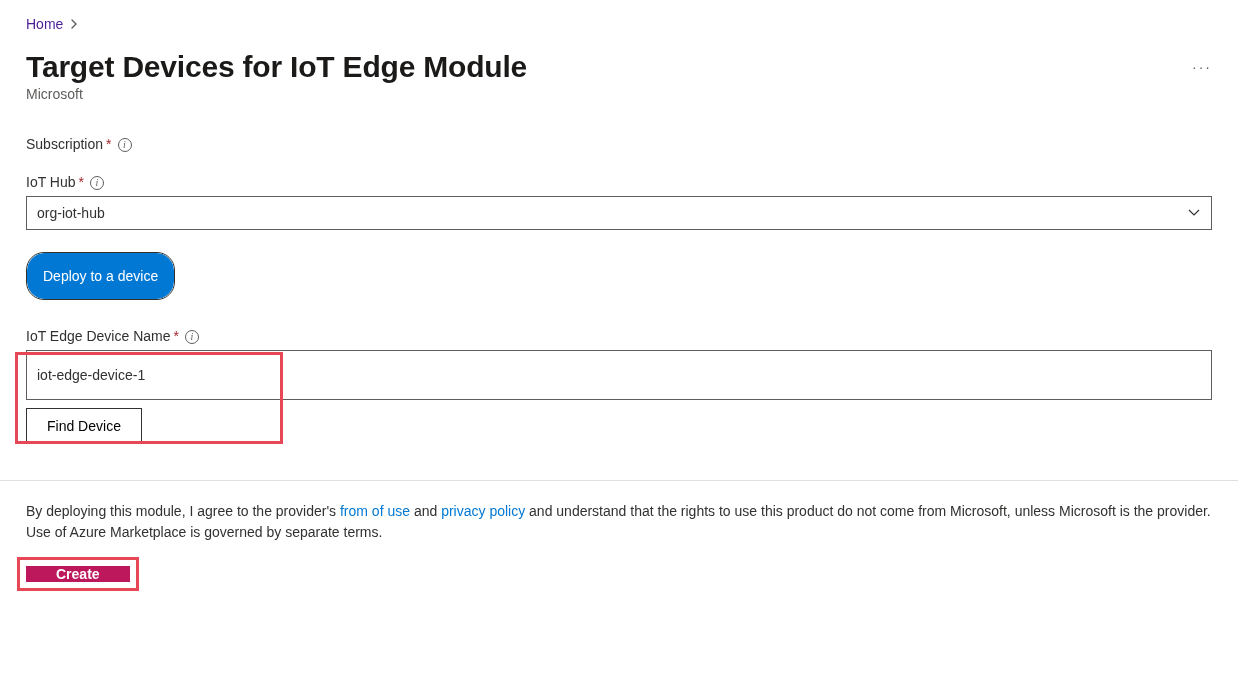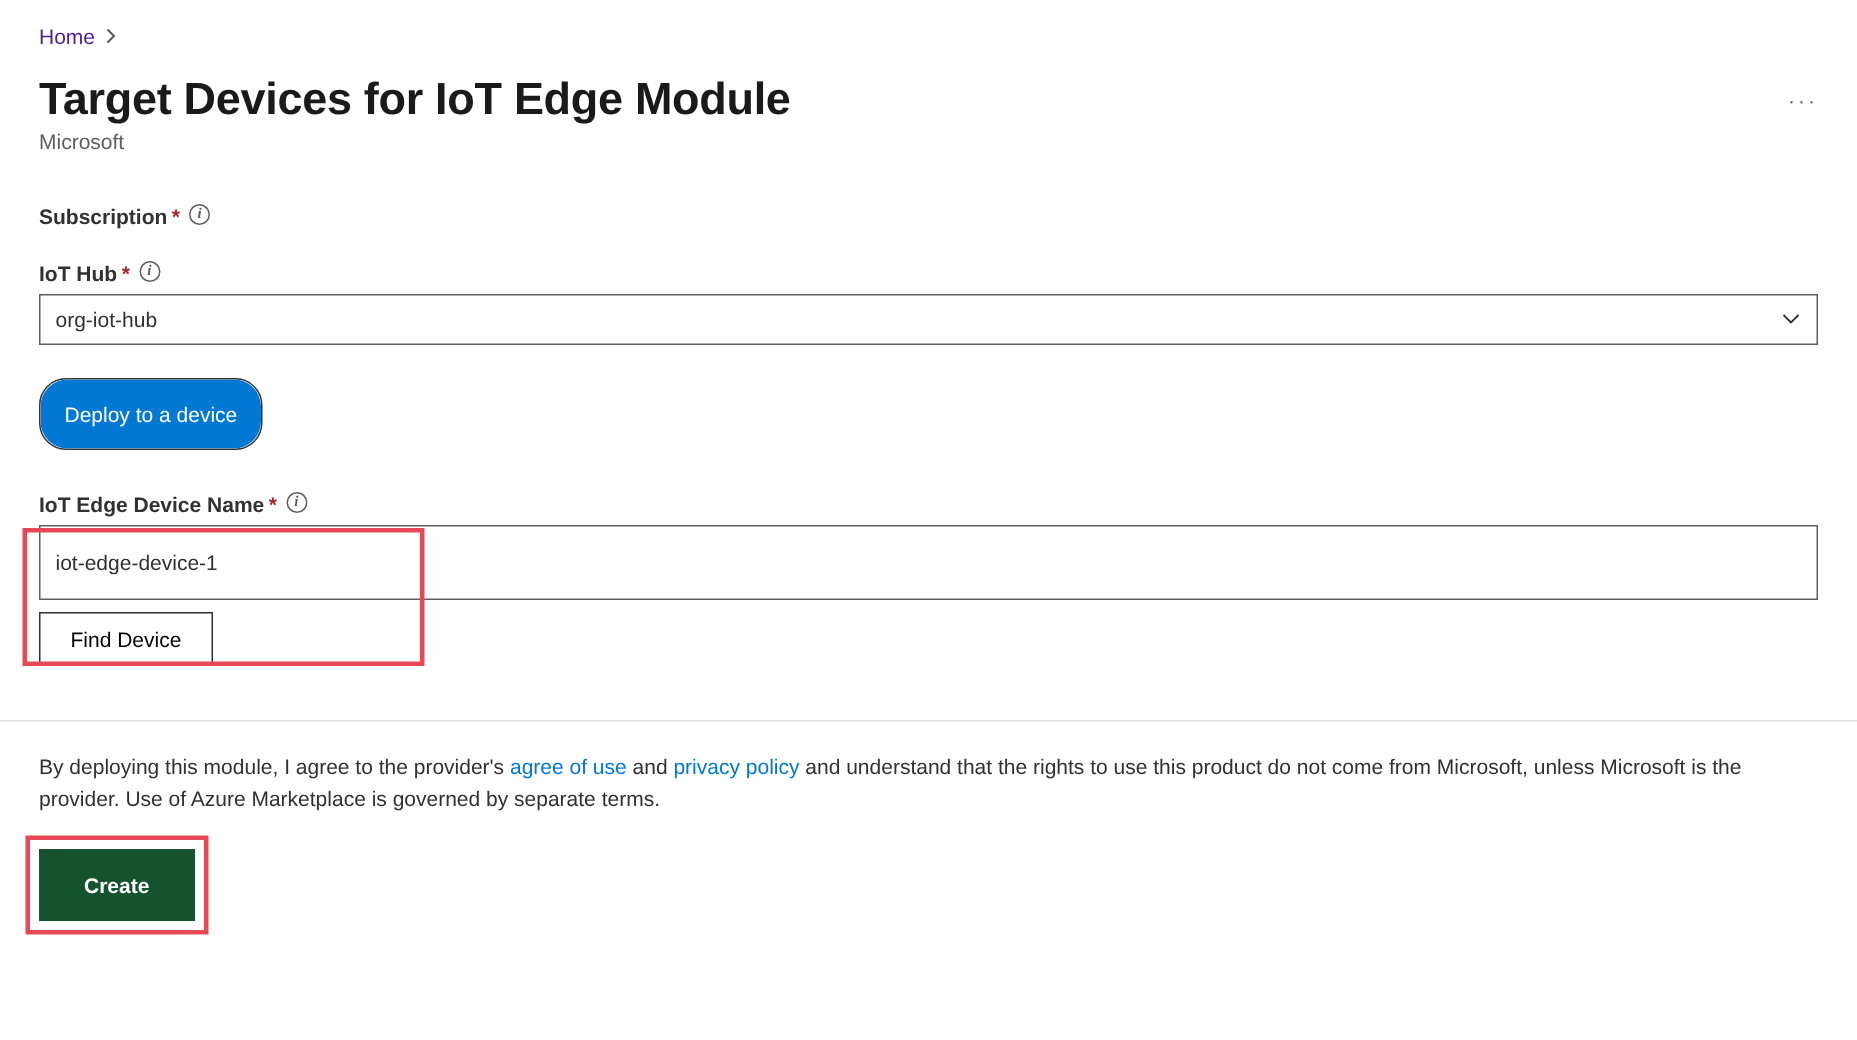--- a/index.html
+++ b/index.html
@@ -52,24 +52,23 @@
       font-size: 14px;
       color: #605e5c;
       margin-top: 2px;
       margin-bottom: 34px;
     }
     .field-group {
       margin-bottom: 22px;
     }
     .field-label-row {
       display: flex;
-      align-items: flex-start;
+      align-items: flex-end;
       gap: 6px;
       margin-bottom: 6px;
-      font-weight: bold;
     }
     .field-label {
       font-size: 14px;
       color: #323130;
     }
     .required-star {
       color: #a4262c;
       font-size: 14px;
       margin-left: -3px;
     }
@@ -164,23 +163,23 @@
       color: #323130;
       line-height: 1.5;
       margin-bottom: 14px;
     }
     .agreement-text a {
       color: #0078d4;
       text-decoration: none;
       cursor: pointer;
     }
     .primary-button {
-      height: 48px;
+      height: 16px;
       padding: 0 30px;
-      background: #14532d;
+      background: #be185d;
       color: #ffffff;
       border: none;
       font-size: 14px;
       font-weight: 600;
       cursor: pointer;
       font-family: inherit;
     }
     .highlight-box-2 {
       border: 3px solid #e74856;
       padding: 6px;
@@ -255,21 +254,21 @@
     <input type="text" class="text-input" value="iot-edge-device-1" style="">
     <div style="position:absolute; left:-11px; top:24px; width:268px; height:92px; border:3px solid #e74856; pointer-events:none;"></div>
     <button class="secondary-button">Find Device</button>
   </div>
 </div>
 
 <hr class="divider">
 
 
 <p class="agreement-text">
-  <span>By deploying this module, I agree to the provider's </span><a>agree of use</a><span> and </span><a>privacy policy</a><span> and understand that the rights to use this product do not come from Microsoft, unless Microsoft is the provider. Use of Azure Marketplace is governed by separate terms.</span>
+  <span>By deploying this module, I agree to the provider's </span><a>from of use</a><span> and </span><a>privacy policy</a><span> and understand that the rights to use this product do not come from Microsoft, unless Microsoft is the provider. Use of Azure Marketplace is governed by separate terms.</span>
 </p>
 
 <div class="highlight-box-2">
   <button class="primary-button">Create</button>
 </div>
 
 
 
 
 </body></html>

